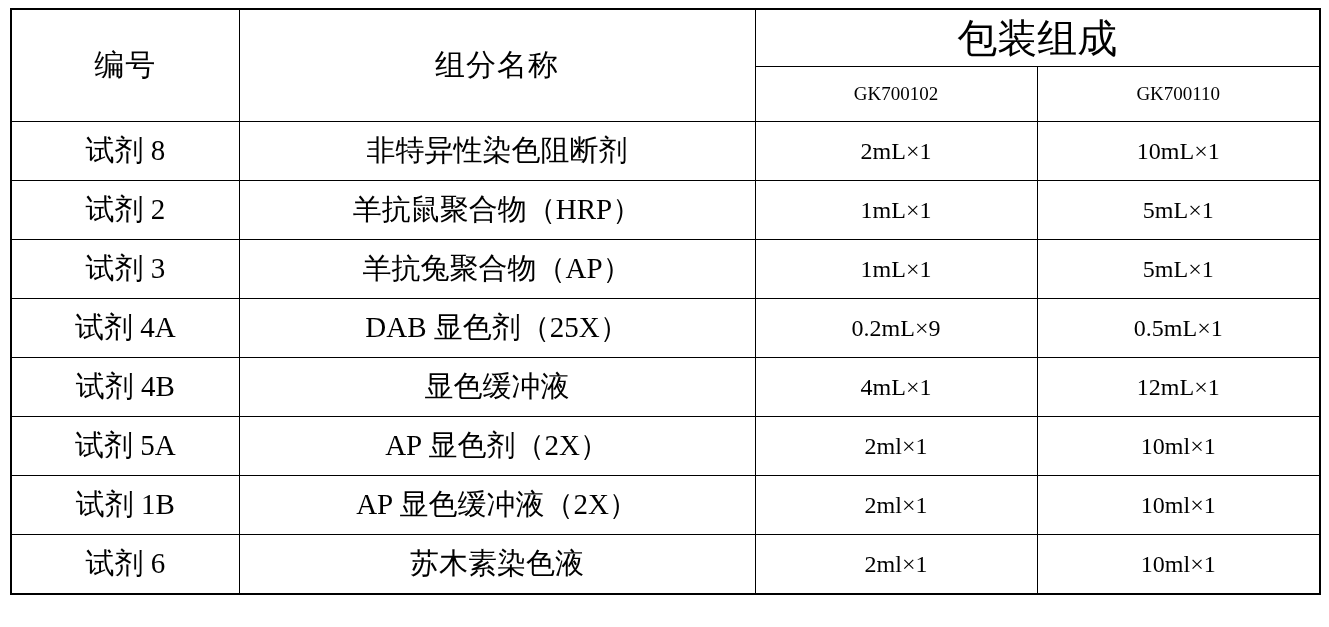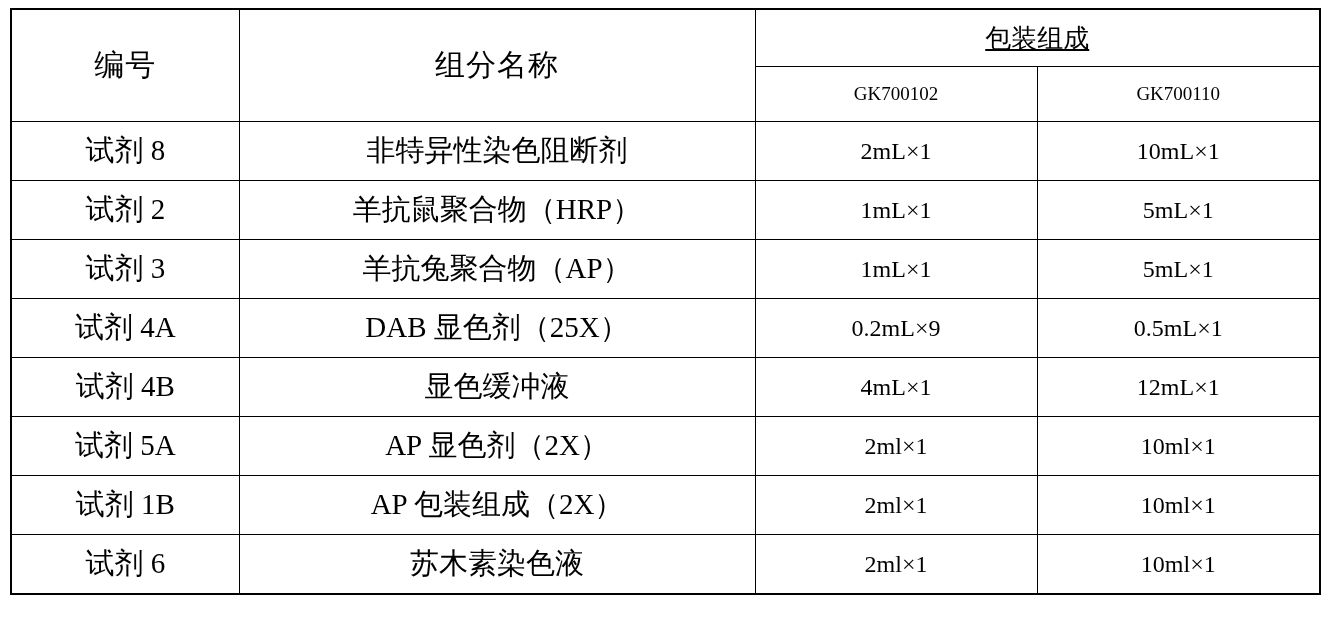--- a/index.html
+++ b/index.html
@@ -40,23 +40,22 @@
   col.c-p2 { width: 283px; }
 
   .hdr-cell {
     font-weight: bold;
     font-size: 30px;
     letter-spacing: 1px;
     line-height: 1.15;
   }
   .hdr-pack {
     font-weight: bold;
-    font-size: 26px;
+    font-size: 40px;
     height: 56px;
-    text-decoration: underline;
   }
   .hdr-sub {
     font-weight: bold;
     font-size: 19px;
     height: 54px;
   }
   .row-cell {
     height: 58px;
     font-size: 29px;
   }
@@ -132,21 +131,21 @@
         <td class="row-cell cell-pack">12mL×1</td>
       </tr>
       <tr class="data-row">
         <td class="row-cell cell-id">试剂 5A</td>
         <td class="row-cell cell-name">AP 显色剂（2X）</td>
         <td class="row-cell cell-pack">2ml×1</td>
         <td class="row-cell cell-pack">10ml×1</td>
       </tr>
       <tr class="data-row">
         <td class="row-cell cell-id">试剂 1B</td>
-        <td class="row-cell cell-name">AP 包装组成（2X）</td>
+        <td class="row-cell cell-name">AP 显色缓冲液（2X）</td>
         <td class="row-cell cell-pack">2ml×1</td>
         <td class="row-cell cell-pack">10ml×1</td>
       </tr>
       <tr class="data-row">
         <td class="row-cell cell-id">试剂 6</td>
         <td class="row-cell cell-name">苏木素染色液</td>
         <td class="row-cell cell-pack">2ml×1</td>
         <td class="row-cell cell-pack">10ml×1</td>
       </tr>
     </tbody>

